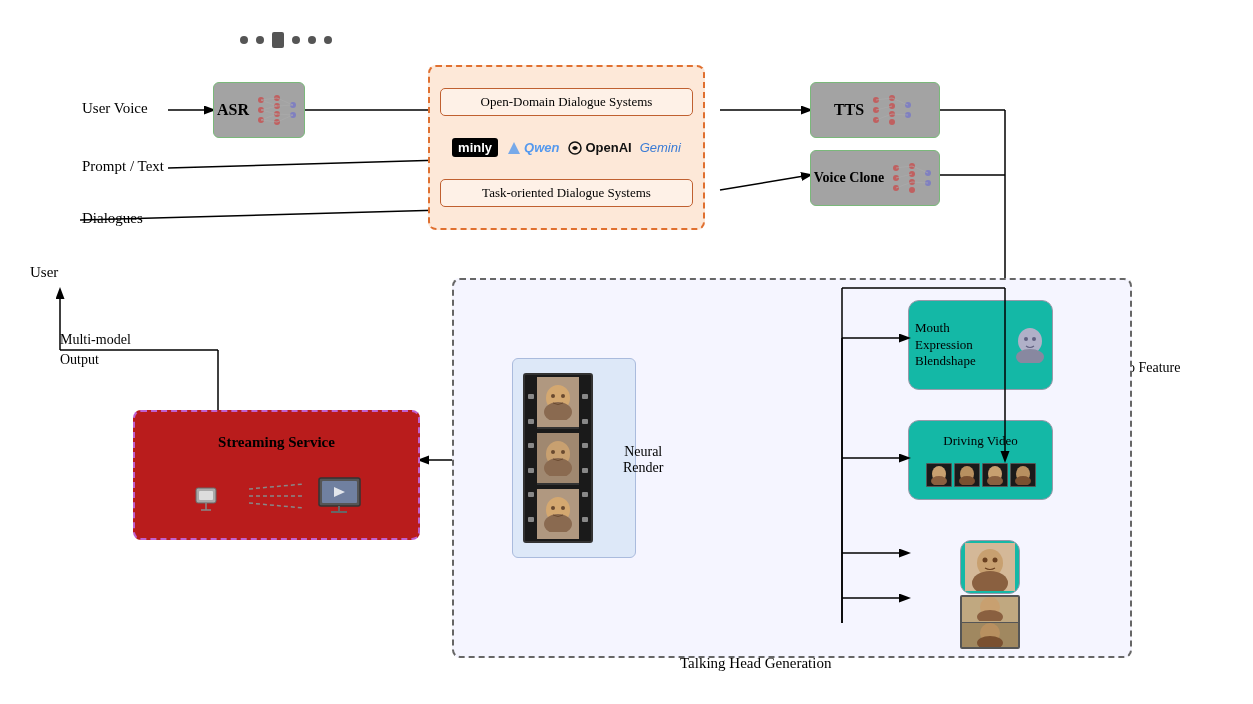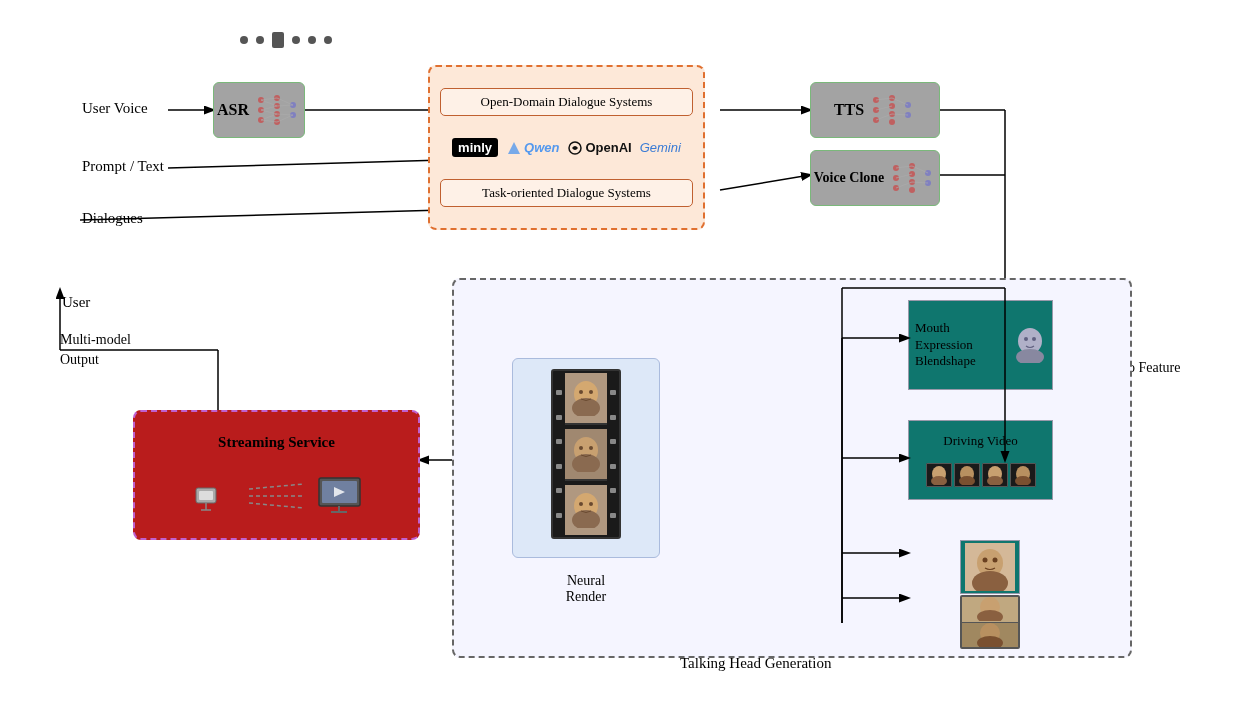--- a/index.html
+++ b/index.html
@@ -59,23 +59,23 @@
       border-radius: 8px;
     }
 
     .box-dashed-main {
       background: #f5f5ff;
       border: 2px dashed #666;
       border-radius: 8px;
     }
 
     .box-lavender {
-      background: #0f766e;
+      background: #14b8a6;
       border: 1px solid #99a;
-      border-radius: 0;
+      border-radius: 11px;
     }
 
     
     .arrow-svg {
       position: absolute;
       top: 0; left: 0;
       width: 1253px;
       height: 704px;
       pointer-events: none;
     }
@@ -158,21 +158,21 @@
 
     <line x1="1005" y1="460" x2="870" y2="460" stroke="#000" stroke-width="1.5"></line>
   </svg>
 
   <div class="label" style="left:82px; top:100px;">User Voice</div>
 
   <div class="label" style="left:82px; top:158px;">Prompt / Text</div>
 
   <div class="label" style="left:82px; top:210px;">Dialogues</div>
 
-  <div class="label" style="left:30px; top:294px;margin-left:32px;">User</div>
+  <div class="label" style="left:30px; top:264px;">User</div>
 
   <div class="label" style="left:60px; top:330px; font-size:14px; line-height:1.4;">
     <span style="white-space: pre-line;">Multi-model
 Output</span>
   </div>
 
   <div class="label" style="left:1100px; top:360px; font-size:14px;">Audio Feature</div>
 
   <div class="label" style="left:832px; top:318px; font-size:14px;">Emotions</div>
 
@@ -293,21 +293,21 @@
       <line x1="8" y1="20" x2="24" y2="16" stroke="#aaa" stroke-width="0.7"></line>
       <line x1="8" y1="30" x2="24" y2="24" stroke="#aaa" stroke-width="0.7"></line>
       <line x1="24" y1="8" x2="40" y2="15" stroke="#aaa" stroke-width="0.7"></line>
       <line x1="24" y1="24" x2="40" y2="25" stroke="#aaa" stroke-width="0.7"></line>
     </svg>
   </div>
 
   <div class="box-dashed-main" style="position:absolute; left:452px; top:278px; width:680px; height:380px;">
   </div>
 
-  <div class="box box-blue" style="left:512px; top:358px; width:148px; height:200px; display:flex; flex-direction:column; align-items:center; justify-content:space-between; padding:10px;gap:30px;">
+  <div class="box box-blue" style="left:512px; top:358px; width:124px; height:200px; display:flex; flex-direction:row; align-items:center; justify-content:space-between; padding:10px;gap:30px;">
 
     <div style="display:flex; justify-content:center;">
       <div style="width:70px; height:170px; background:#1a1a1a; border-radius:3px; display:flex; flex-direction:column; overflow:hidden; border:2px solid #333; position:relative;">
 
         <div style="position:absolute; left:3px; top:0; bottom:0; display:flex; flex-direction:column; justify-content:space-evenly; z-index:2;">
           <div style="width:6px;height:5px;background:#888;border-radius:1px;"></div>
           <div style="width:6px;height:5px;background:#888;border-radius:1px;"></div>
           <div style="width:6px;height:5px;background:#888;border-radius:1px;"></div>
           <div style="width:6px;height:5px;background:#888;border-radius:1px;"></div>
           <div style="width:6px;height:5px;background:#888;border-radius:1px;"></div>

